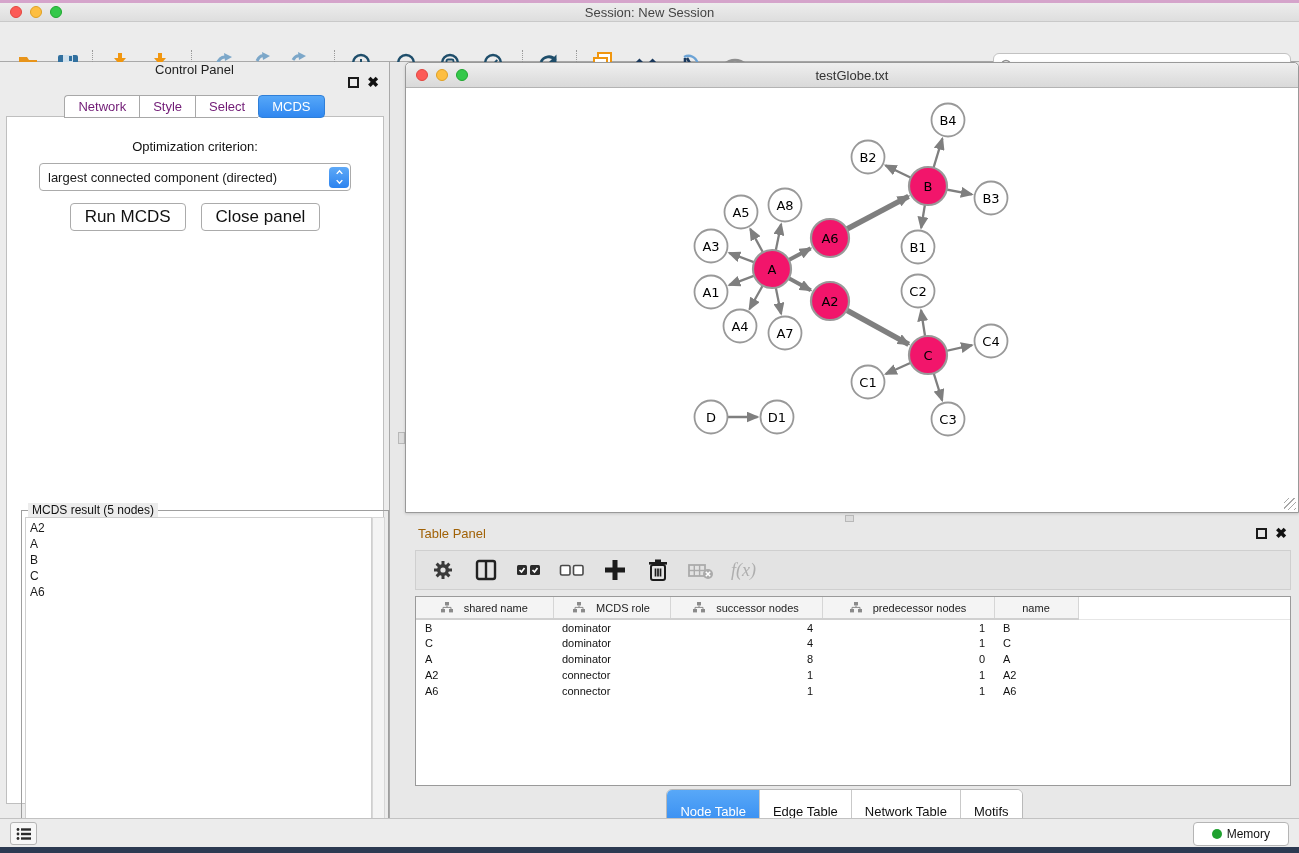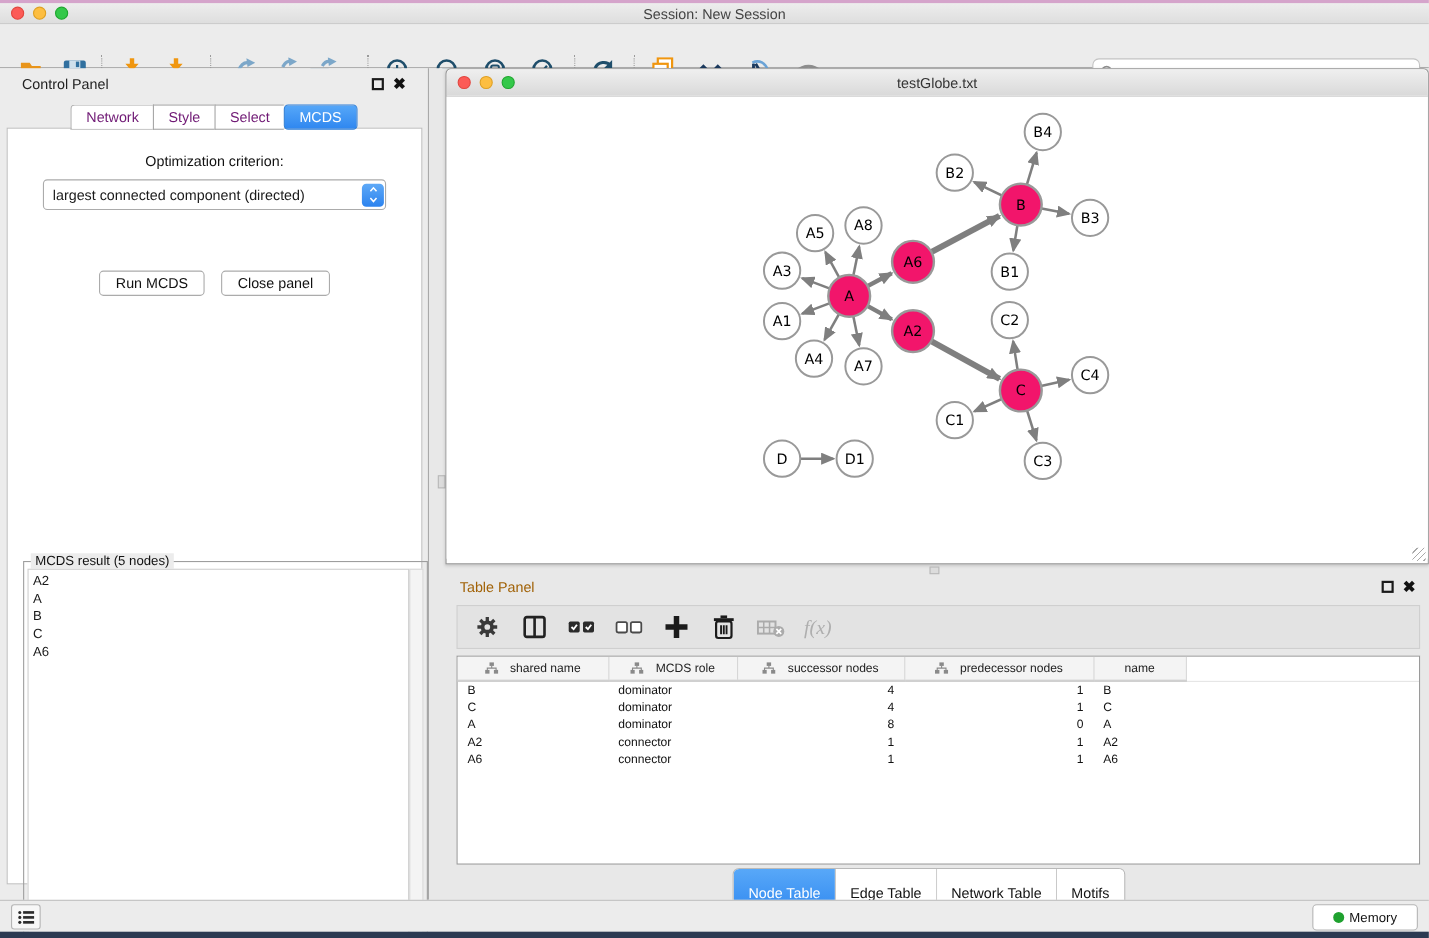--- a/index.html
+++ b/index.html
@@ -23,38 +23,38 @@
 
   
   .toolbar { position:absolute; left:0; top:22px; width:1299px; height:40px; background:#ececec; border-bottom:1px solid #a9a9a9; }
   .tb-icon { position:absolute; top:29px; width:28px; height:28px; display:flex; align-items:center; justify-content:center; cursor:default; }
   .tb-sep { position:absolute; top:28px; height:30px; width:0; border-left:1px dotted #9a9a9a; }
   .searchbox { position:absolute; left:993px; top:31px; width:298px; height:25px; background:#fff; border:1px solid #c2c2c2; border-radius:6px; display:flex; align-items:center; padding-left:6px; }
   .searchbox input { border:none; outline:none; flex:1; font-size:12px; margin-left:4px; background:transparent; }
 
   
   .control-panel { position:absolute; left:0; top:62px; width:390px; height:756px; background:#ececec; border-right:1px solid #a9a9a9; }
-  .cp-header { height:28px; display:flex; align-items:center; padding:0 20px; }
+  .cp-header { height:28px; display:flex; align-items:center; padding:0 10px;flex-direction:column; }
   .cp-title { font-size:13px; color:#222; }
   .panel-btns { margin-left:auto; display:flex; gap:8px; align-items:center; }
   .float-btn { width:11px; height:11px; border:2px solid #1a1a1a; display:inline-block; }
   .close-x { font-size:14px; font-weight:bold; color:#111; line-height:11px; }
   .cp-tabs { position:absolute; left:0; top:33px; width:100%; display:flex; justify-content:center; z-index:2; }
   .cp-tab { font-size:13px; padding:3px 13px; background:#fff; border:1px solid #a8a8a8; border-right:none; color:#701a75; }
   .cp-tab:first-child { border-radius:4px 0 0 0; }
   .cp-tab:last-child { border-right:1px solid #a8a8a8; border-radius:0 4px 4px 0; }
   .cp-tab.active { background:linear-gradient(#56a7f8,#2f87f0); color:#fff; border-color:#2f7fd8; border-radius:4px; }
   .cp-content { position:absolute; left:6px; top:54px; width:378px; height:688px; background:#ffffff; border:1px solid #bfbfbf; }
   .opt-label { text-align:center; font-size:13px; margin-top:22px; color:#111; }
   .combo { position:relative; margin:9px auto 0; width:312px; height:28px; background:#fff; border:1px solid #ababab; border-radius:4px; display:flex; align-items:center; }
   .combo-text { font-size:13px; padding-left:8px; flex:1; white-space:nowrap; overflow:hidden; }
   .combo-stepper { width:20px; height:21px; border-radius:4px; background:linear-gradient(#5ea9f7,#2c83ef); margin-right:1px; display:flex; flex-direction:column; align-items:center; justify-content:center; gap:2px; }
   .chev { width:7px; height:7px; }
   .btn-row { display:flex; justify-content:center; gap:15px; margin-top:12px; }
-  .push-btn { font-size:13px; background:#fff; border:1px solid #ababab; border-radius:4px; padding:3px 14px; color:#111;margin-top:43px; }
+  .push-btn { font-size:17px; background:#fff; border:1px solid #ababab; border-radius:4px; padding:3px 14px; color:#111; }
   .groupbox { position:absolute; left:14px; top:393px; width:368px; height:345px; border:1px solid #9e9e9e; }
   .groupbox-legend { position:absolute; left:6px; top:-8px; background:#ececec; font-size:12px; padding:0 4px; color:#111; }
   .result-list { position:absolute; left:3px; top:6px; right:16px; bottom:3px; background:#fff; border:1px solid #cfcfcf; font-size:12px; padding:2px 0 0 4px; line-height:16px; }
   .result-scroll { position:absolute; top:6px; right:3px; bottom:3px; width:13px; background:#f4f4f4; border:1px solid #d8d8d8; }
 
   
   .main-right { position:absolute; left:390px; top:62px; width:909px; height:756px; background:#e8e8e8; }
   .v-splitter { position:absolute; left:8px; top:370px; width:7px; height:12px; background:#dcdcdc; border:1px solid #b8b8b8; }
 
   

